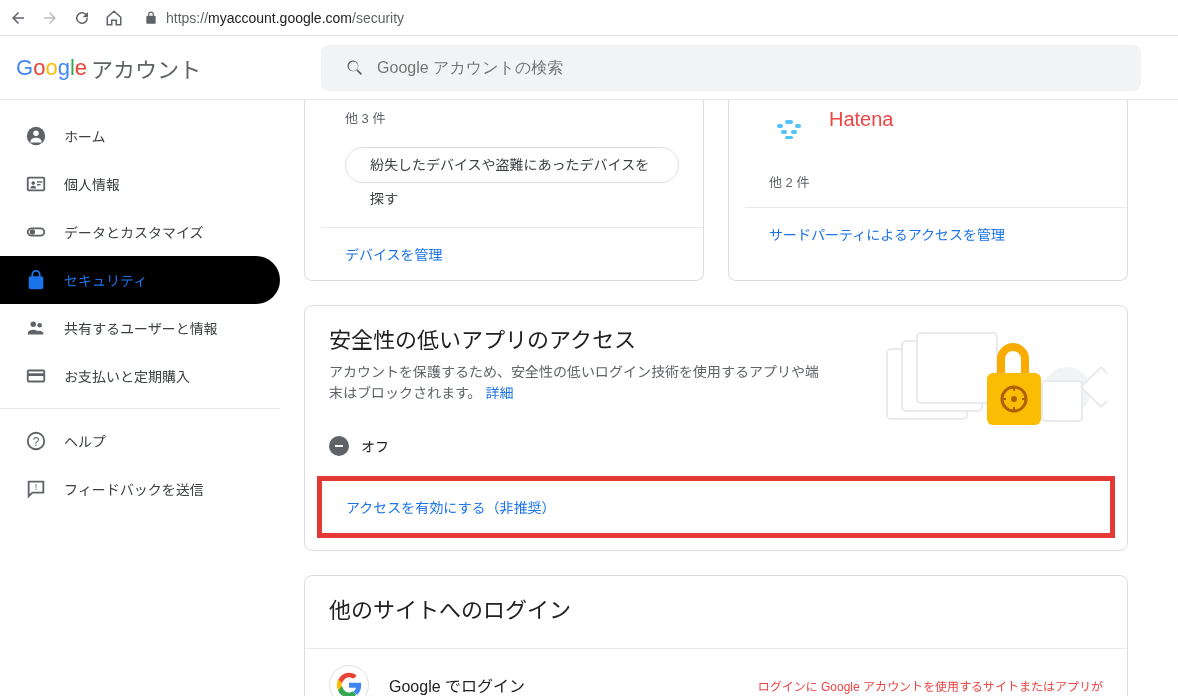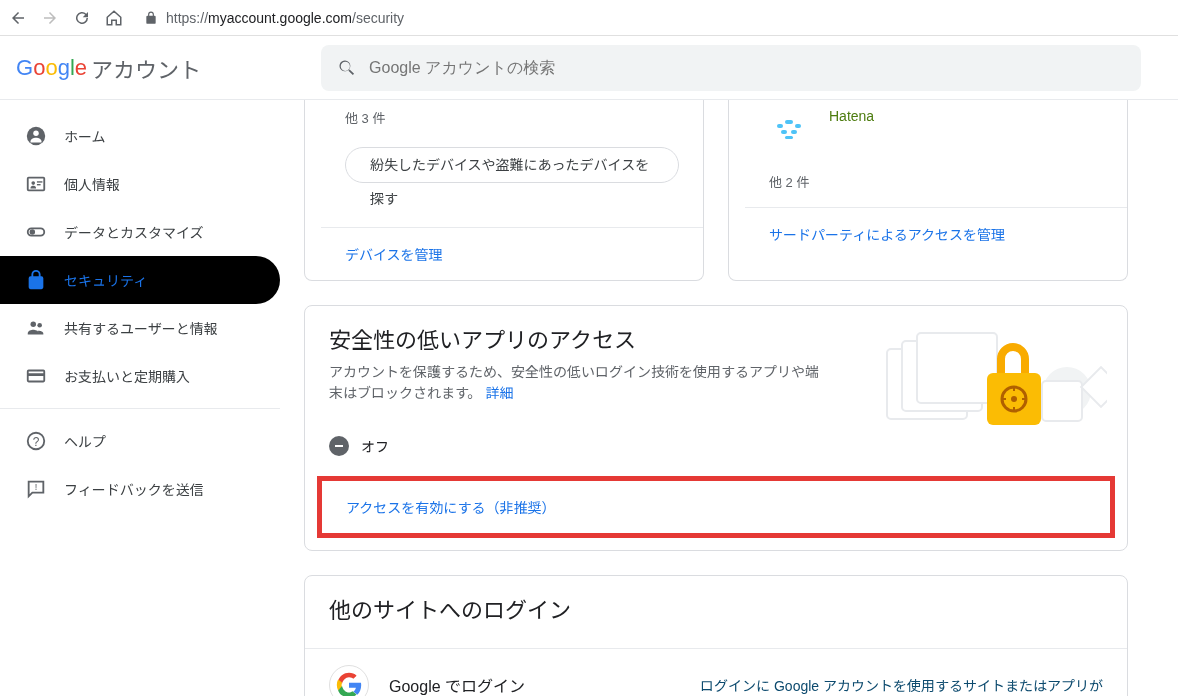--- a/index.html
+++ b/index.html
@@ -17,21 +17,21 @@
 
 .header { height: 64px; display: flex; align-items: center; padding: 0 16px; border-bottom: 1px solid #e8eaed; }
 .logo { font-size: 22px; font-weight: 400; color: #5f6368; display: flex; align-items: center; }
 .google-g { color: #4285F4; }
 .google-o1 { color: #EA4335; }
 .google-o2 { color: #FBBC05; }
 .google-g2 { color: #4285F4; }
 .google-l { color: #34A853; }
 .google-e { color: #EA4335; }
 .logo-suffix { margin-left: 4px; color: #5f6368; font-size: 22px; }
-.search-box { margin-left: 120px; background: #f1f3f4; border-radius: 8px; height: 46px; width: 820px; display: flex; align-items: center; padding: 0 16px; gap: 12px; }
+.search-box { margin-left: 120px; background: #f1f3f4; border-radius: 8px; height: 46px; width: 820px; display: flex; align-items: center; padding: 0 24px; gap: 12px; }
 .search-box input { border: none; background: transparent; outline: none; font-size: 16px; color: #5f6368; flex: 1; }
 
 
 .main { display: flex; }
 .sidebar { width: 280px; padding: 12px 0; }
 .sidebar-item { display: flex; align-items: center; height: 48px; padding: 0 24px; gap: 16px; color: #3c4043; font-size: 14px; cursor: pointer; border-radius: 0 24px 24px 0; }
 .sidebar-item.active { background: #000000; color: #1a73e8; }
 .sidebar-item .icon { width: 24px; height: 24px; display: flex; align-items: center; justify-content: center; color: #5f6368; }
 .sidebar-item.active .icon { color: #1a73e8; }
 .sidebar-divider { height: 1px; background: #e8eaed; margin: 8px 0; }
@@ -51,32 +51,32 @@
 .pill-button { display: inline-block; border: 1px solid #dadce0; border-radius: 20px; height: 36px; line-height: 34px; padding: 0 24px; font-size: 14px; color: #3c4043; cursor: pointer; }
 
 .status-row { display: flex; align-items: center; gap: 12px; padding: 16px 24px 20px; }
 .status-dot { width: 20px; height: 20px; border-radius: 50%; background: #5f6368; display: flex; align-items: center; justify-content: center; color: #fff; font-size: 14px; }
 
 .highlight-box { border: 5px solid #e53935; margin: 0 12px 12px; }
 .highlight-box .card-footer { border-top: none; }
 
 .app-item { display: flex; align-items: flex-start; gap: 20px; padding: 8px 24px 16px; }
 .app-icon { width: 40px; height: 40px; display: flex; align-items: center; justify-content: center; }
-.app-name { font-size: 14px; color: #4d7c0f; margin-bottom: 15px; }
+.app-name { font-size: 20px; color: #ef4444; margin-bottom: 15px; }
 .app-sub { font-size: 14px; color: #5f6368; }
 .other-count { padding: 8px 24px 16px; font-size: 13px; color: #5f6368; }
 
 
 .lowsec-card { display: flex; }
 .lowsec-left { flex: 1; }
 .lowsec-right { width: 280px; display: flex; align-items: center; justify-content: center; padding: 16px; }
 
 .signin-card-body { display: flex; align-items: center; gap: 20px; padding: 16px 24px; }
 .g-badge { width: 40px; height: 40px; border-radius: 50%; border: 1px solid #e0e0e0; display: flex; align-items: center; justify-content: center; font-size: 22px; font-weight: bold; }
-.signin-right { flex: 1; text-align: right; color: #0c4a6e; font-size: 14px; }
+.signin-right { flex: 1; text-align: right; color: #ef4444; font-size: 12px; }
 
 svg { display: block; }
 </style>
 </head>
 <body>
 
 <div class="browser-bar">
   <span class="nav-arrow">
     <svg width="18" height="18" viewBox="0 0 24 24">
         <path fill="#5f6368" d="M20 11H7.83l5.59-5.59L12 4l-8 8 8 8 1.41-1.41L7.83 13H20z"></path>

